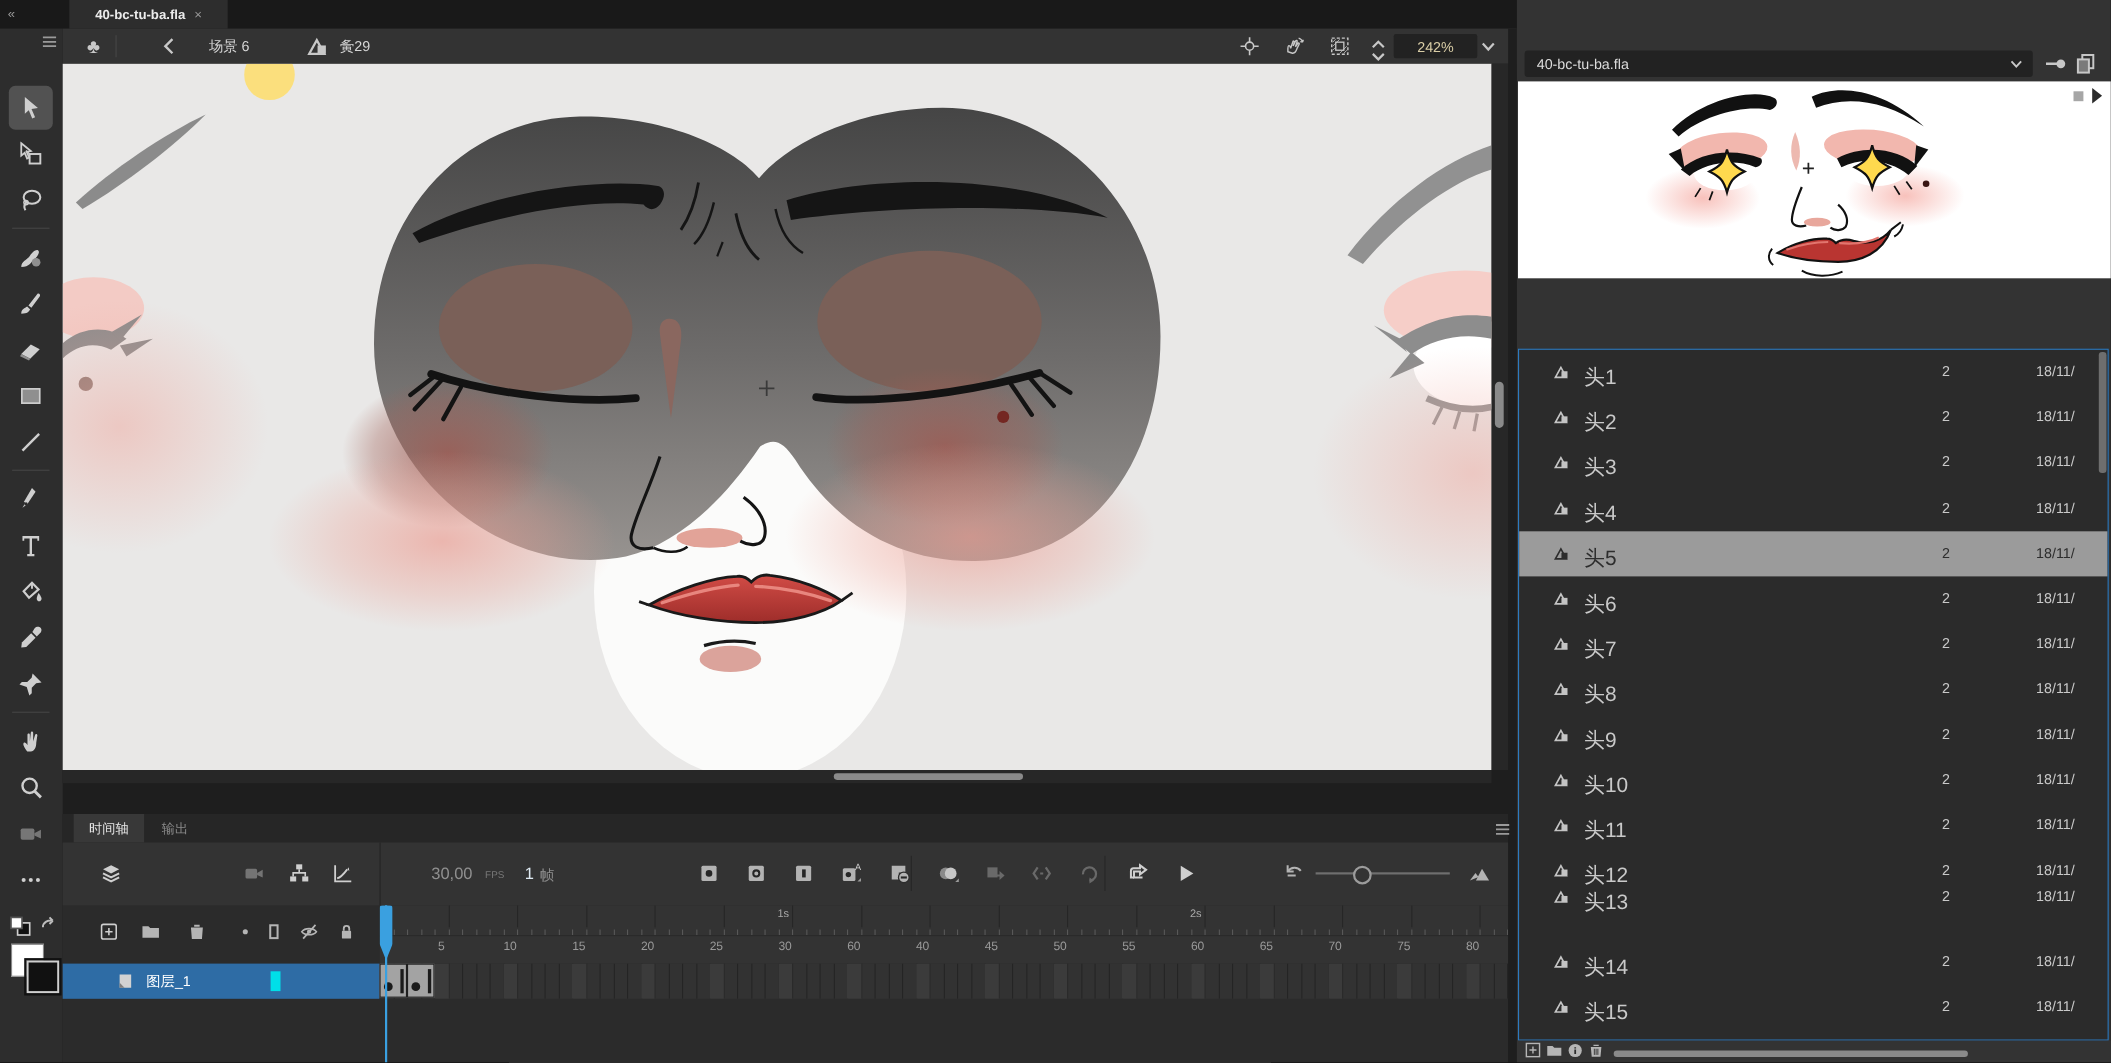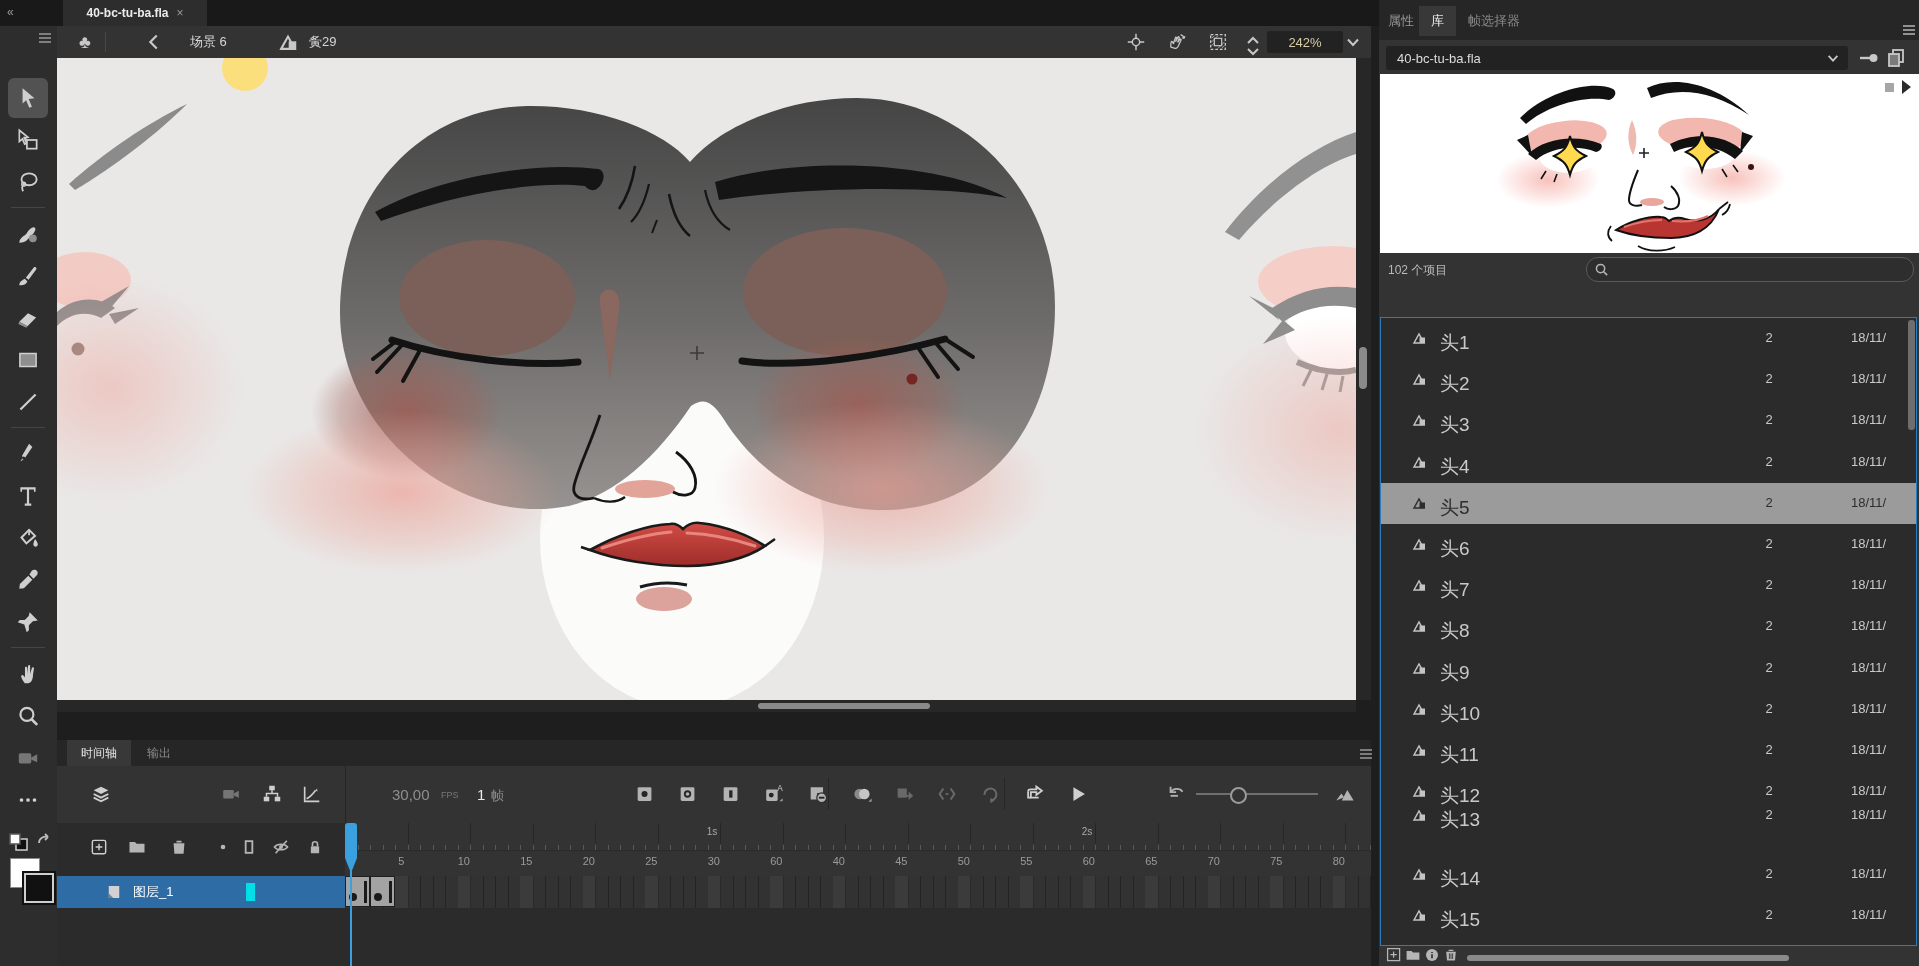--- a/index.html
+++ b/index.html
@@ -798,28 +798,20 @@
         </div>
       </div>
     <div id="playhead-line"></div>
     <div id="playhead-head"></div>
     <div class="abs" id="tl-bottomscroll">
       <div id="tl-bthumb"></div>
       </div>
   </div>
 
   <div class="abs" id="lib">
-    <div id="lib-tabs">
-      <div class="libtab" id="libtab-props">属性</div>
-      <div class="libtab" id="libtab-library">库</div>
-      <div class="libtab" id="libtab-picker">帧选择器</div>
-      <svg id="lib-menu" width="14" height="12" viewBox="0 0 14 12">
-        <path d="M1,2 H13 M1,6 H13 M1,10 H13" stroke="#b5b5b5" stroke-width="1.6"></path>
-        </svg>
-    </div>
     <div id="lib-docrow">
       <div id="lib-select">
         <span>40-bc-tu-ba.fla</span>
         <svg width="14" height="14" viewBox="0 0 16 16">
           <path d="M3,5.5 L8,11 L13,5.5" fill="none" stroke="#c8c8c8" stroke-width="2"></path>
           </svg>
       </div>
       <svg id="lib-pin" width="22" height="16" viewBox="0 0 22 16">
         <path d="M2,8 H12" stroke="#c8c8c8" stroke-width="2.4"></path>
           <circle cx="15.5" cy="8" r="4" fill="#c8c8c8"></circle>
@@ -861,29 +853,20 @@
         <ellipse cx="272" cy="128" rx="12" ry="4" fill="#e8a79c"></ellipse>
         <path d="M236,156 C250,147 269,142 281,143 C285,143 287,145 289,147 C293,144 299,143 305,145 C318,149 331,145 339,135
                  C331,156 312,164 291,164 C269,164 250,161 236,156 Z" fill="#b93531" stroke="#111" stroke-width="2"></path>
         <path d="M244,153 C258,148 272,146 282,146 M292,147 C304,148 318,147 328,142" fill="none" stroke="#e2756e" stroke-width="2"></path>
         <path d="M231,152 C227,157 227,163 232,167 M339,135 L348,128 M342,141 C346,139 349,135 350,130" fill="none" stroke="#111" stroke-width="1.8"></path>
         <path d="M258,172 C268,178 284,178 295,173" fill="none" stroke="#111" stroke-width="1.8"></path>
       </svg>
       <div id="pv-stop"></div>
       <div id="pv-play"></div>
     </div>
-    <div id="lib-countrow">
-      <span id="lib-count">102 个项目</span>
-      <div id="lib-search">
-        <svg width="15" height="15" viewBox="0 0 16 16">
-          <circle cx="7" cy="7" r="4.4" fill="none" stroke="#b5b5b5" stroke-width="1.6"></circle>
-          <path d="M10.4,10.4 L14,14" stroke="#b5b5b5" stroke-width="1.8"></path>
-          </svg>
-      </div>
-    </div>
     <div id="lib-list">
         <div class="librow" style="top: 0px;">
           <span class="sic"><svg viewBox="0 0 16 16" width="16" height="16">
               <path d="M3,13 L8,4 L13,13 Z" fill="none" stroke="#c4c4c4" stroke-width="1.5"></path>
               <rect x="8.5" y="7.5" width="5.5" height="5.5" fill="#c4c4c4"></rect>
             </svg></span>
     <span class="nm">头1</span>
     <span class="ct">2</span>
     <span class="dt">18/11/</span>
         </div>

